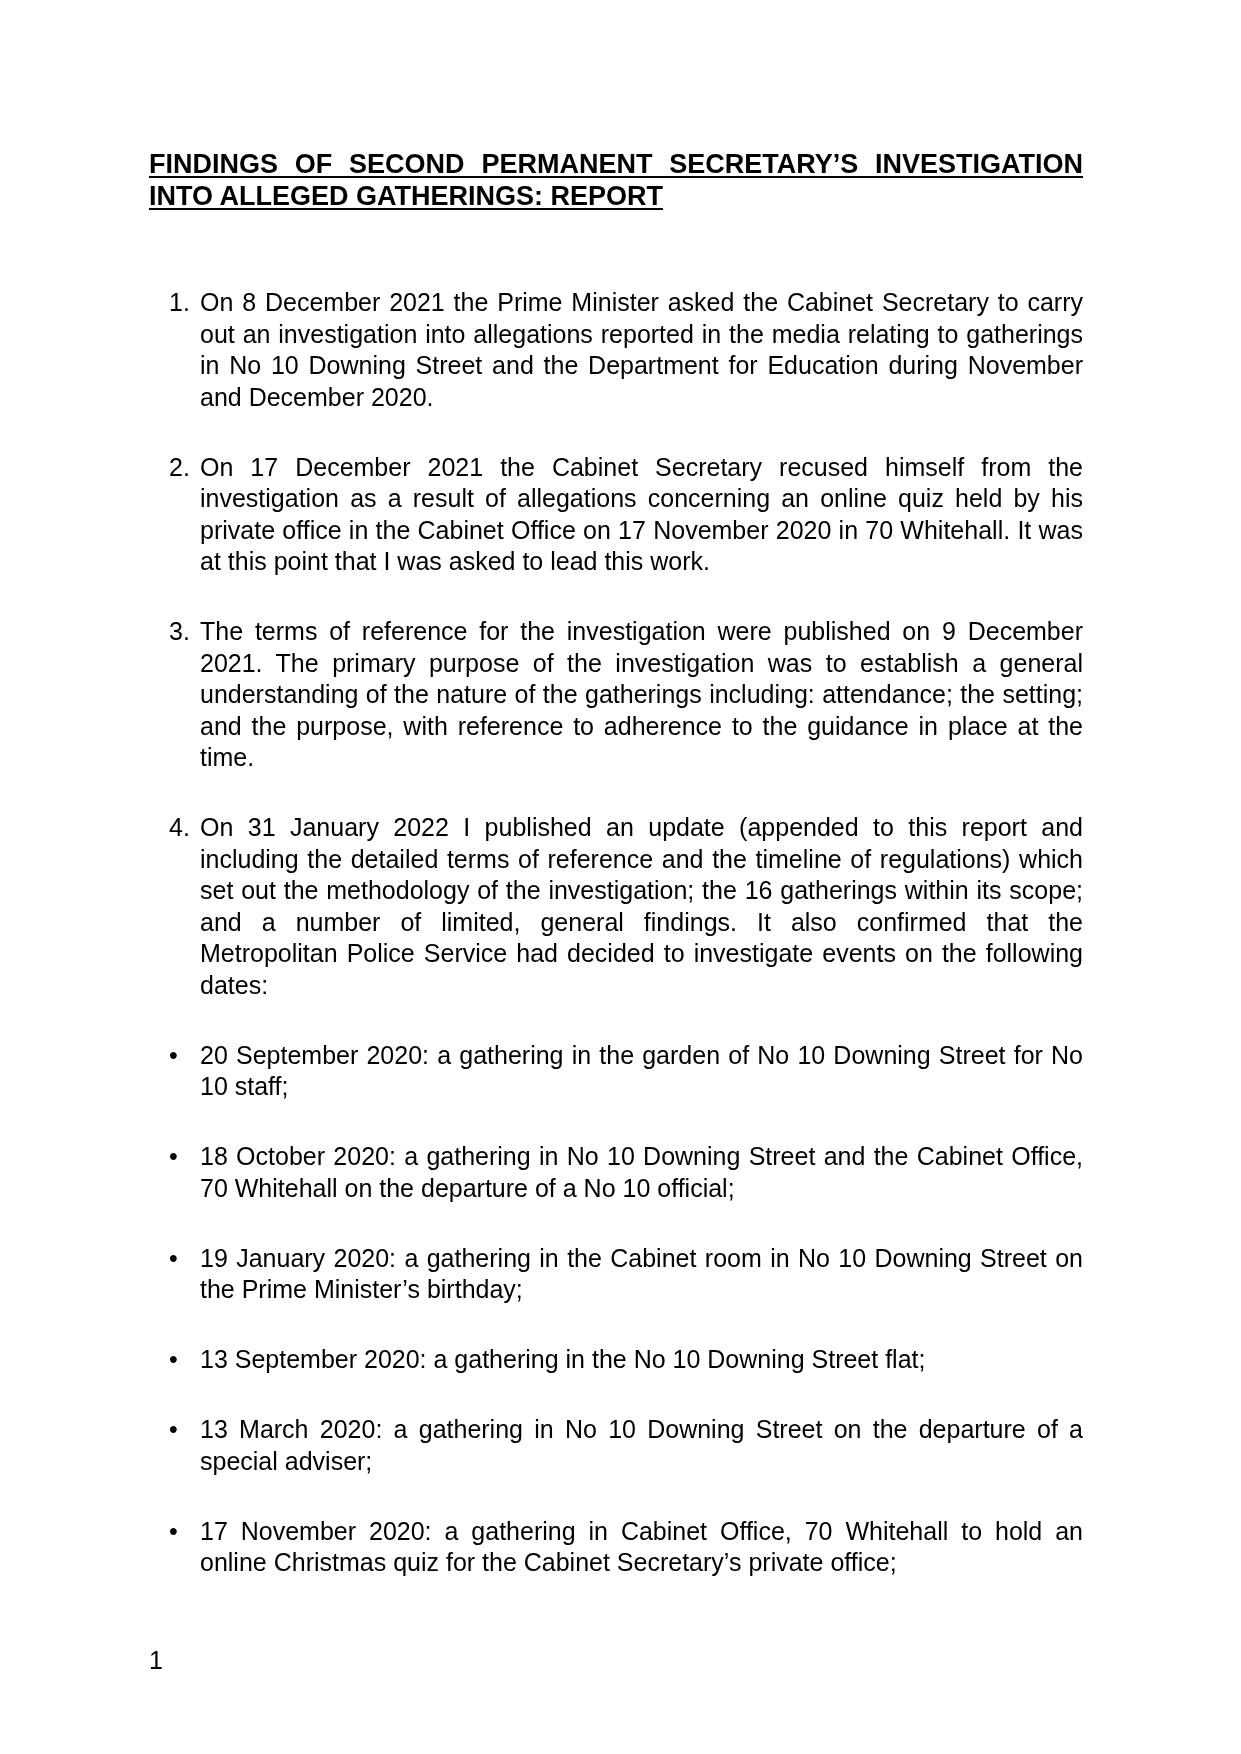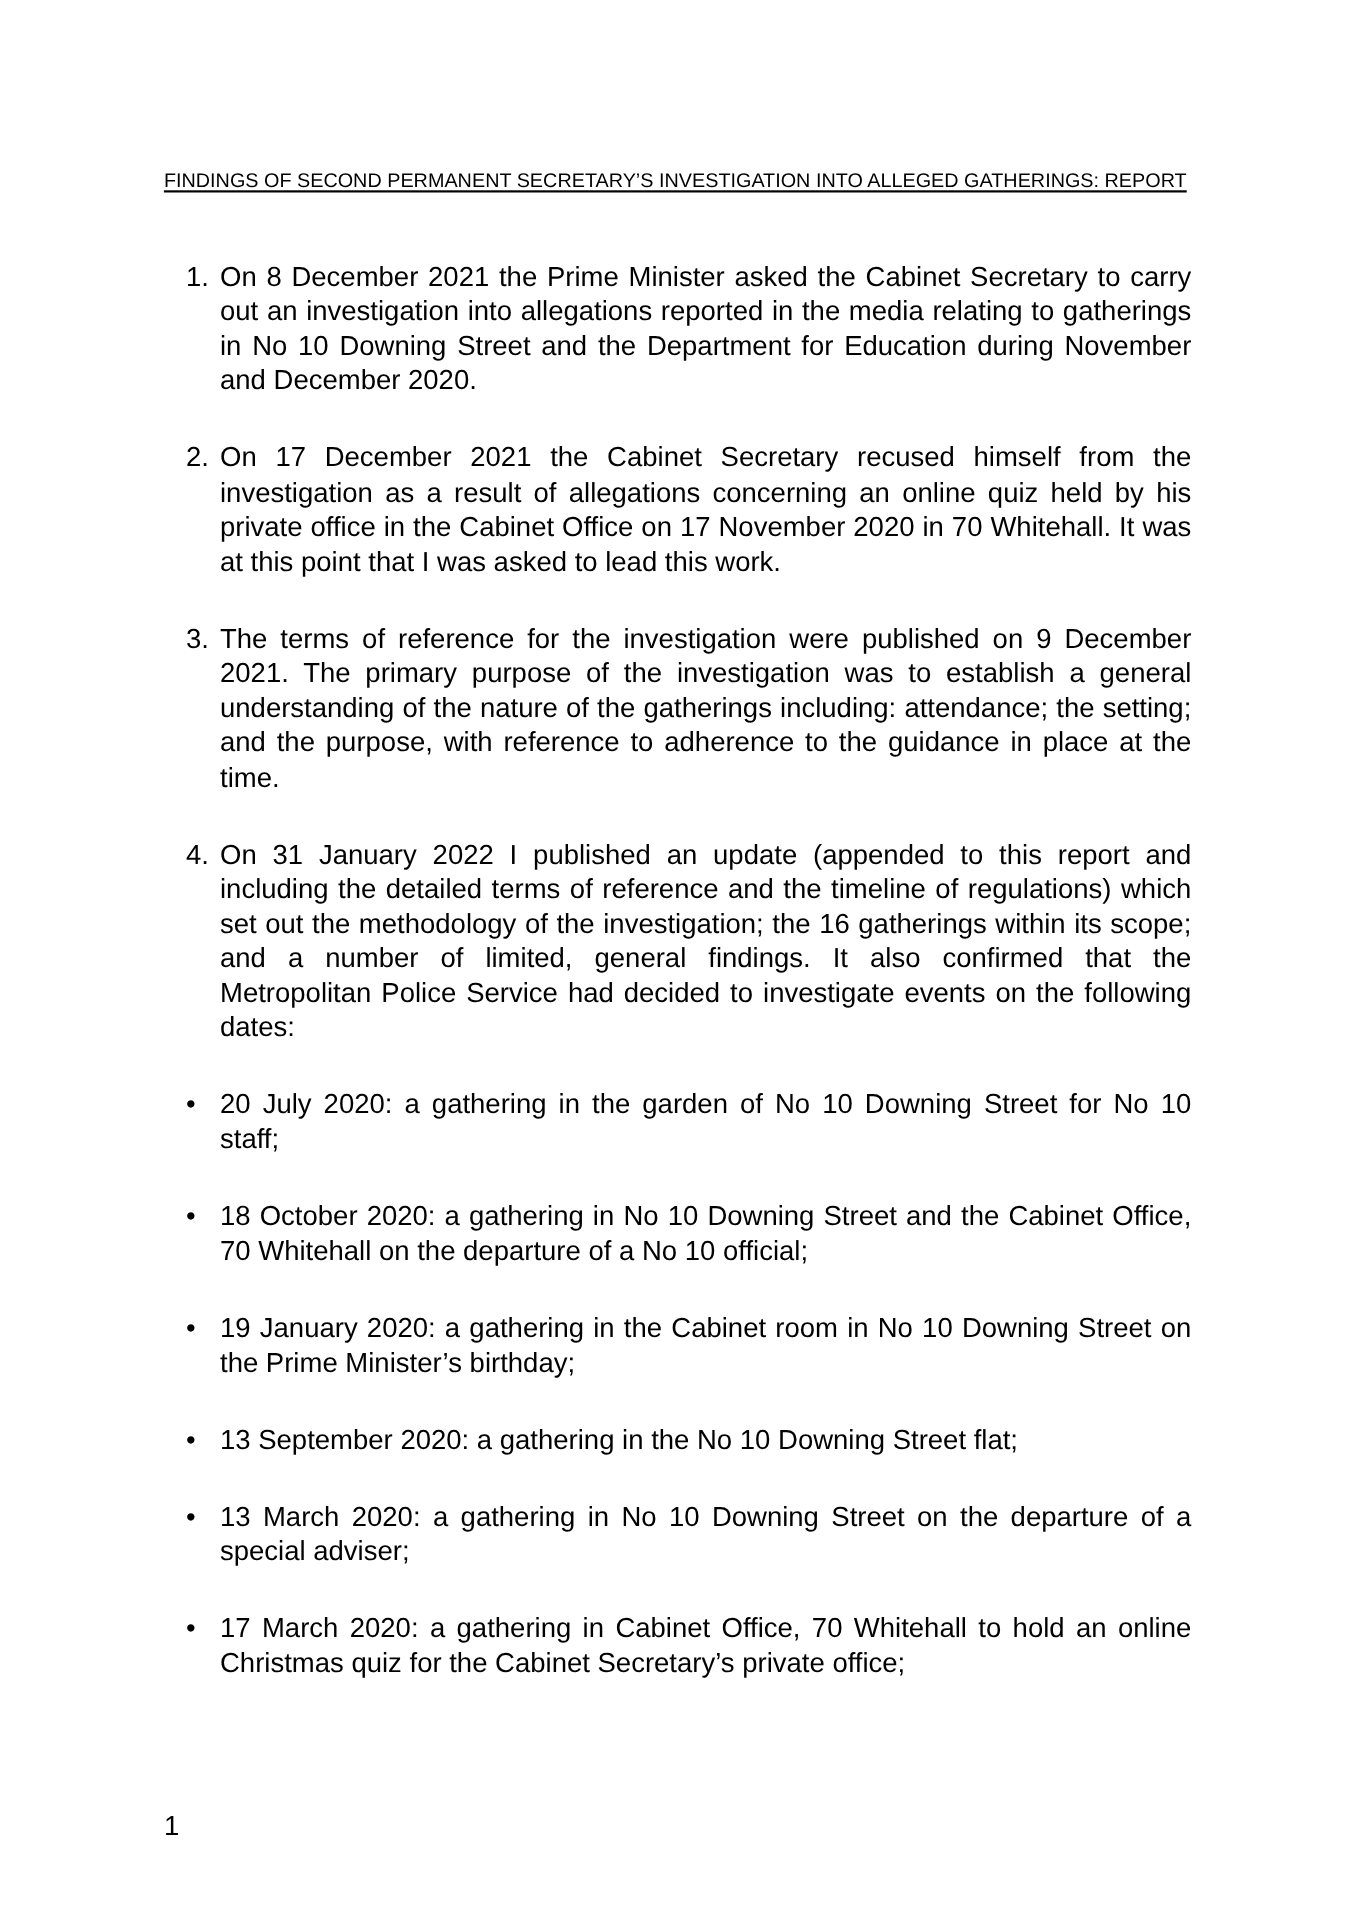--- a/index.html
+++ b/index.html
@@ -22,23 +22,23 @@
     line-height: 31.5px;
     overflow: hidden;
   }
   .content {
     position: absolute;
     left: 149px;
     top: 149px;
     width: 934px;
   }
   .doc-title {
-    margin: 0 0 56px 0;
-    font-size: 18px;
-    font-weight: normal;
+    margin: 0 0 75px 0;
+    font-size: 27px;
+    font-weight: bold;
     line-height: 31.5px;
     text-align: justify;
   }
   .doc-title .u {
     text-decoration: underline;
     text-decoration-thickness: 2px;
     text-underline-offset: 3px;
   }
   .li {
     display: flex;
@@ -88,21 +88,21 @@
 
   <div class="li">
     <span class="li-marker">4.</span>
     <span class="li-text">On 31 January 2022 I published an update (appended to this report and including the detailed terms of reference and the timeline of regulations) which set out the methodology of the investigation; the 16 gatherings within its scope; and a number of limited, general findings. It also confirmed that the Metropolitan Police Service had decided to investigate events on the following dates:</span>
   </div>
 </div>
 
     <div id="bullets">
   <div class="li">
     <span class="li-marker">•</span>
-    <span class="li-text">20 July 2020: a gathering in the garden of No 10 Downing Street for No 10 staff;</span>
+    <span class="li-text">20 September 2020: a gathering in the garden of No 10 Downing Street for No 10 staff;</span>
   </div>
 
   <div class="li">
     <span class="li-marker">•</span>
     <span class="li-text">18 October 2020: a gathering in No 10 Downing Street and the Cabinet Office, 70 Whitehall on the departure of a No 10 official;</span>
   </div>
 
   <div class="li">
     <span class="li-marker">•</span>
     <span class="li-text">19 January 2020: a gathering in the Cabinet room in No 10 Downing Street on the Prime Minister’s birthday;</span>
@@ -113,20 +113,20 @@
     <span class="li-text">13 September 2020: a gathering in the No 10 Downing Street flat;</span>
   </div>
 
   <div class="li">
     <span class="li-marker">•</span>
     <span class="li-text">13 March 2020: a gathering in No 10 Downing Street on the departure of a special adviser;</span>
   </div>
 
   <div class="li">
     <span class="li-marker">•</span>
-    <span class="li-text">17 March 2020: a gathering in Cabinet Office, 70 Whitehall to hold an online Christmas quiz for the Cabinet Secretary’s private office;</span>
+    <span class="li-text">17 November 2020: a gathering in Cabinet Office, 70 Whitehall to hold an online Christmas quiz for the Cabinet Secretary’s private office;</span>
   </div>
 </div>
 
   </div>
 
   <div class="page-number">1</div>
 </div>
 
 </body></html>

